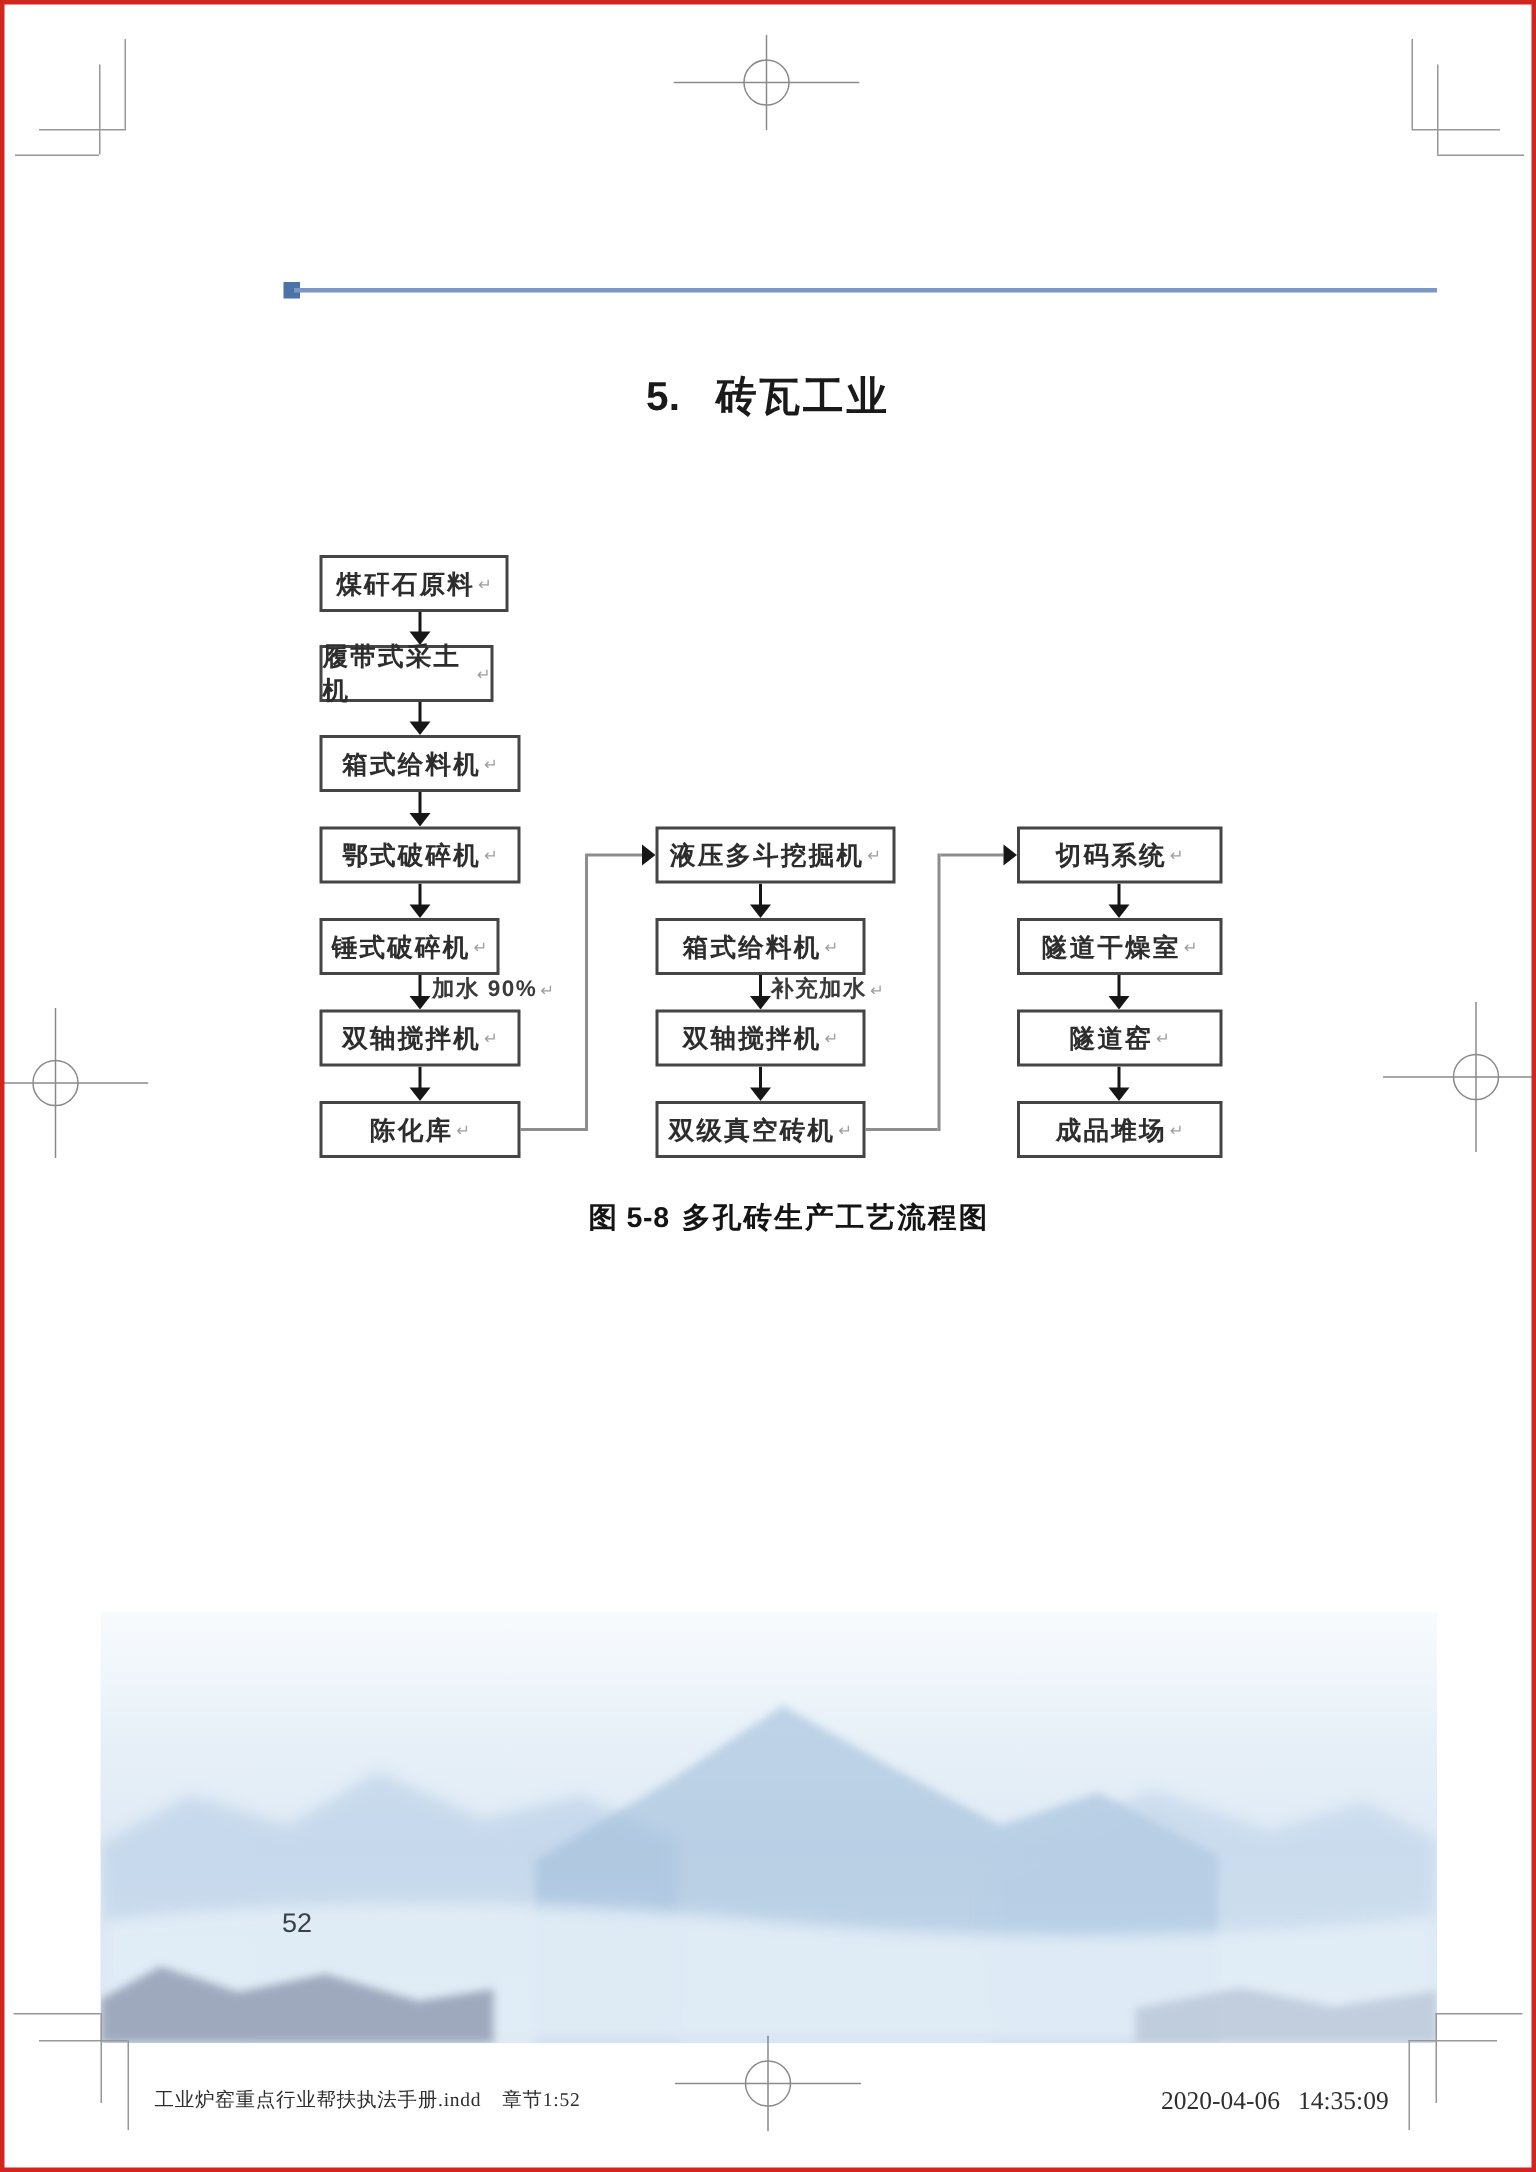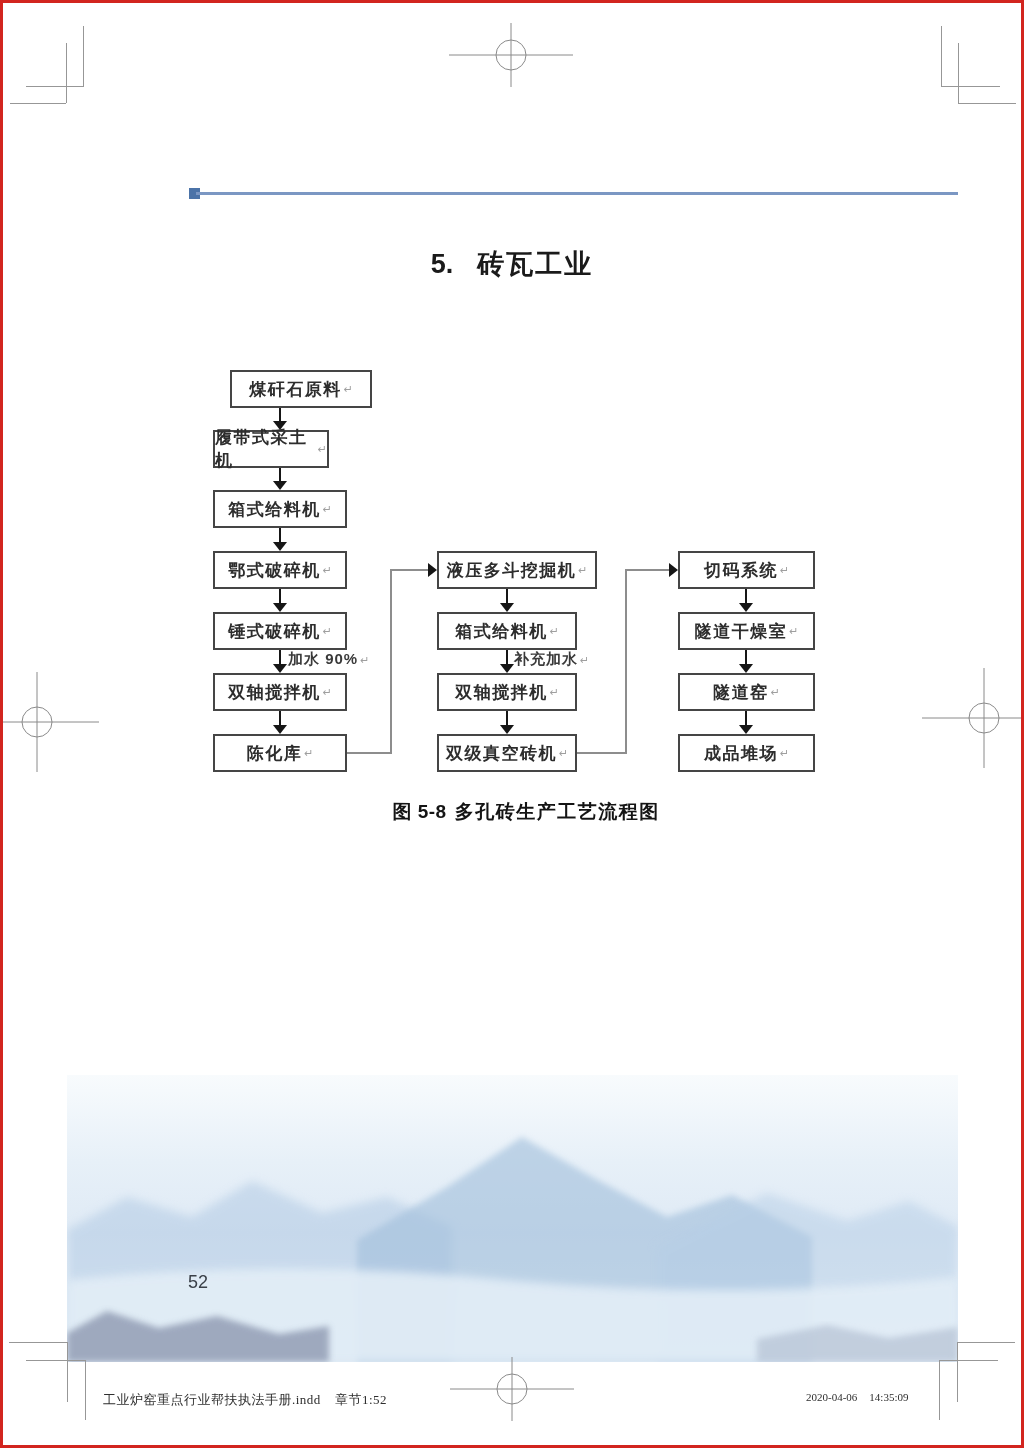--- a/index.html
+++ b/index.html
@@ -41,21 +41,21 @@
 
   
   .art{position:absolute;left:67px;top:1075px;width:891px;height:287px;overflow:hidden;
        background:linear-gradient(180deg,#f8fbfd 0%,#e7f0f8 30%,#dfeaf5 55%,#edf4fa 100%);z-index:1;}
   .art svg{position:absolute;left:0;top:0;}
   .pagenum{position:absolute;left:188px;top:1272px;font-size:18px;color:#3a4048;z-index:12;}
 
   .footer-left{position:absolute;left:103px;top:1391px;font-size:13px;color:#2e2e2e;z-index:12;
                font-family:Liberation Serif, serif;letter-spacing:0.5px;}
   .footer-left .section{margin-left:14px;}
-  .footer-right{position:absolute;left:806px;top:1391px;font-size:11px;color:#2e2e2e;z-index:12;
+  .footer-right{position:absolute;left:774px;top:1391px;font-size:17px;color:#2e2e2e;z-index:12;
                 font-family:"Liberation Serif","DejaVu Serif",serif;}
   .footer-right .time{margin-left:12px;}
 </style>
 </head>
 <body>
 
 <div class="page">
 
   <div class="cm" style="left:83px;top:26px;width:1px;height:60px"></div>
   <div class="cm" style="left:26px;top:86px;width:58px;height:1px"></div>
@@ -95,37 +95,37 @@
     <circle cx="62" cy="32" r="15" fill="none" stroke="#8a8a8a" stroke-width="1"></circle>
   </svg>
 
   <div class="rule-square"></div>
   <div class="rule-line"></div>
 
   <div class="title">
     <span class="num">5.</span><span>砖瓦工业</span>
   </div>
 
-  <div class="fbox" style="left:230px;top:370px;width:142px">
+  <div class="fbox" style="left:213px;top:370px;width:126px">
     <span>煤矸石原料</span>
       <span class="ret-mark">↵</span>
   </div>
   <div class="fbox" style="left:213px;top:430px;width:116px">
     <span>履带式采土机</span>
       <span class="ret-mark">↵</span>
   </div>
   <div class="fbox" style="left:213px;top:490px;width:134px">
     <span>箱式给料机</span>
       <span class="ret-mark">↵</span>
   </div>
   <div class="fbox" style="left:213px;top:551px;width:134px">
     <span>鄂式破碎机</span>
       <span class="ret-mark">↵</span>
   </div>
-  <div class="fbox" style="left:213px;top:612px;width:134px">
+  <div class="fbox" style="left:213px;top:612px;width:120px">
     <span>锤式破碎机</span>
       <span class="ret-mark">↵</span>
   </div>
   <div class="fbox" style="left:213px;top:673px;width:134px">
     <span>双轴搅拌机</span>
       <span class="ret-mark">↵</span>
   </div>
   <div class="fbox" style="left:213px;top:734px;width:134px">
     <span>陈化库</span>
       <span class="ret-mark">↵</span>

